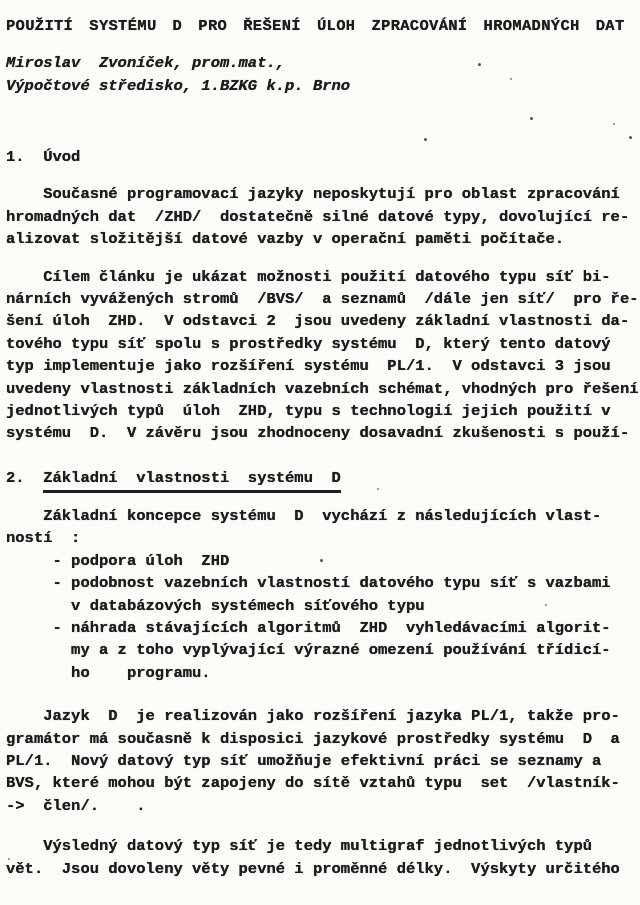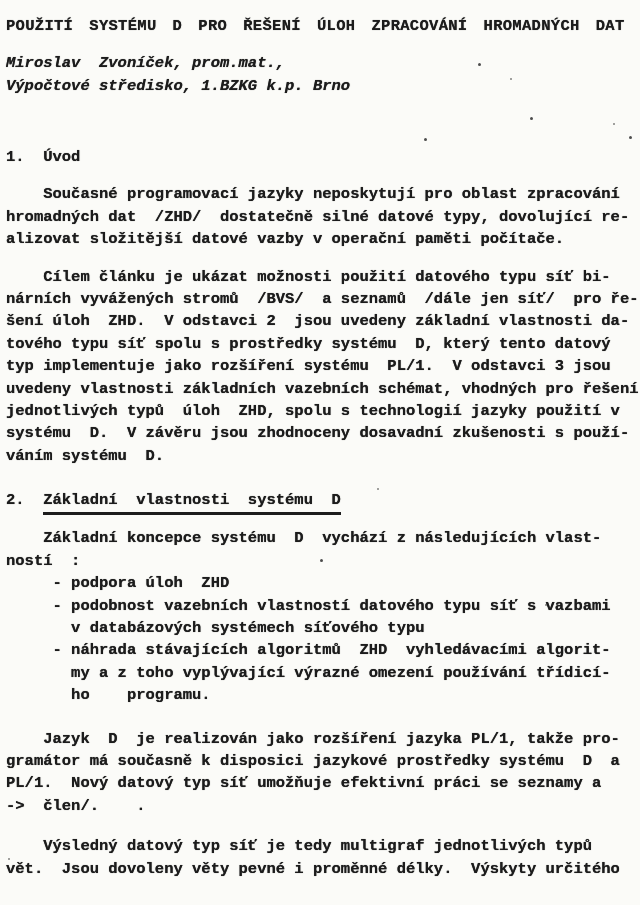--- a/index.html
+++ b/index.html
@@ -77,23 +77,22 @@
     <div class="ln">alizovat složitější datové vazby v operační paměti počítače.</div>
   </div>
 
   <div class="p2-block">
     <div class="ln">    Cílem článku je ukázat možnosti použití datového typu síť bi-</div>
     <div class="ln">nárních vyvážených stromů  /BVS/  a seznamů  /dále jen síť/  pro ře-</div>
     <div class="ln">šení úloh  ZHD.  V odstavci 2  jsou uvedeny základní vlastnosti da-</div>
     <div class="ln">tového typu síť spolu s prostředky systému  D, který tento datový</div>
     <div class="ln">typ implementuje jako rozšíření systému  PL/1.  V odstavci 3 jsou</div>
     <div class="ln">uvedeny vlastnosti základních vazebních schémat, vhodných pro řešení</div>
-    <div class="ln">jednotlivých typů  úloh  ZHD, spolu s technologií jazyky použití v</div>
+    <div class="ln">jednotlivých typů  úloh  ZHD, typu s technologií jejich použití v</div>
     <div class="ln">systému  D.  V závěru jsou zhodnoceny dosavadní zkušenosti s použí-</div>
-    <div class="ln">váním systému  D.</div>
   </div>
 
   <div class="h2-block">
     <div class="ln"><span>2.  </span><span class="underlined">Základní  vlastnosti  systému  D</span></div>
   </div>
 
   <div class="p3-block">
     <div class="ln">    Základní koncepce systému  D  vychází z následujících vlast-</div>
     <div class="ln">ností  :</div>
     <div class="ln">     - podpora úloh  ZHD</div>
@@ -101,20 +100,21 @@
     <div class="ln">       v databázových systémech síťového typu</div>
     <div class="ln">     - náhrada stávajících algoritmů  ZHD  vyhledávacími algorit-</div>
     <div class="ln">       my a z toho vyplývající výrazné omezení používání třídicí-</div>
     <div class="ln">       ho    programu.</div>
   </div>
 
   <div class="p4-block">
     <div class="ln">    Jazyk  D  je realizován jako rozšíření jazyka PL/1, takže pro-</div>
     <div class="ln">gramátor má současně k disposici jazykové prostředky systému  D  a</div>
     <div class="ln">PL/1.  Nový datový typ síť umožňuje efektivní práci se seznamy a</div>
+    <div class="ln">BVS, které mohou být zapojeny do sítě vztahů typu  set  /vlastník-</div>
     <div class="ln">-&gt;  člen/.    .</div>
   </div>
 
   <div class="p5-block">
     <div class="ln">    Výsledný datový typ síť je tedy multigraf jednotlivých typů</div>
     <div class="ln">vět.  Jsou dovoleny věty pevné i proměnné délky.  Výskyty určitého</div>
   </div>
 
   <span class="speck" style="left:478px; top:63px;"></span>
   <span class="speck small" style="left:510px; top:78px;"></span>

